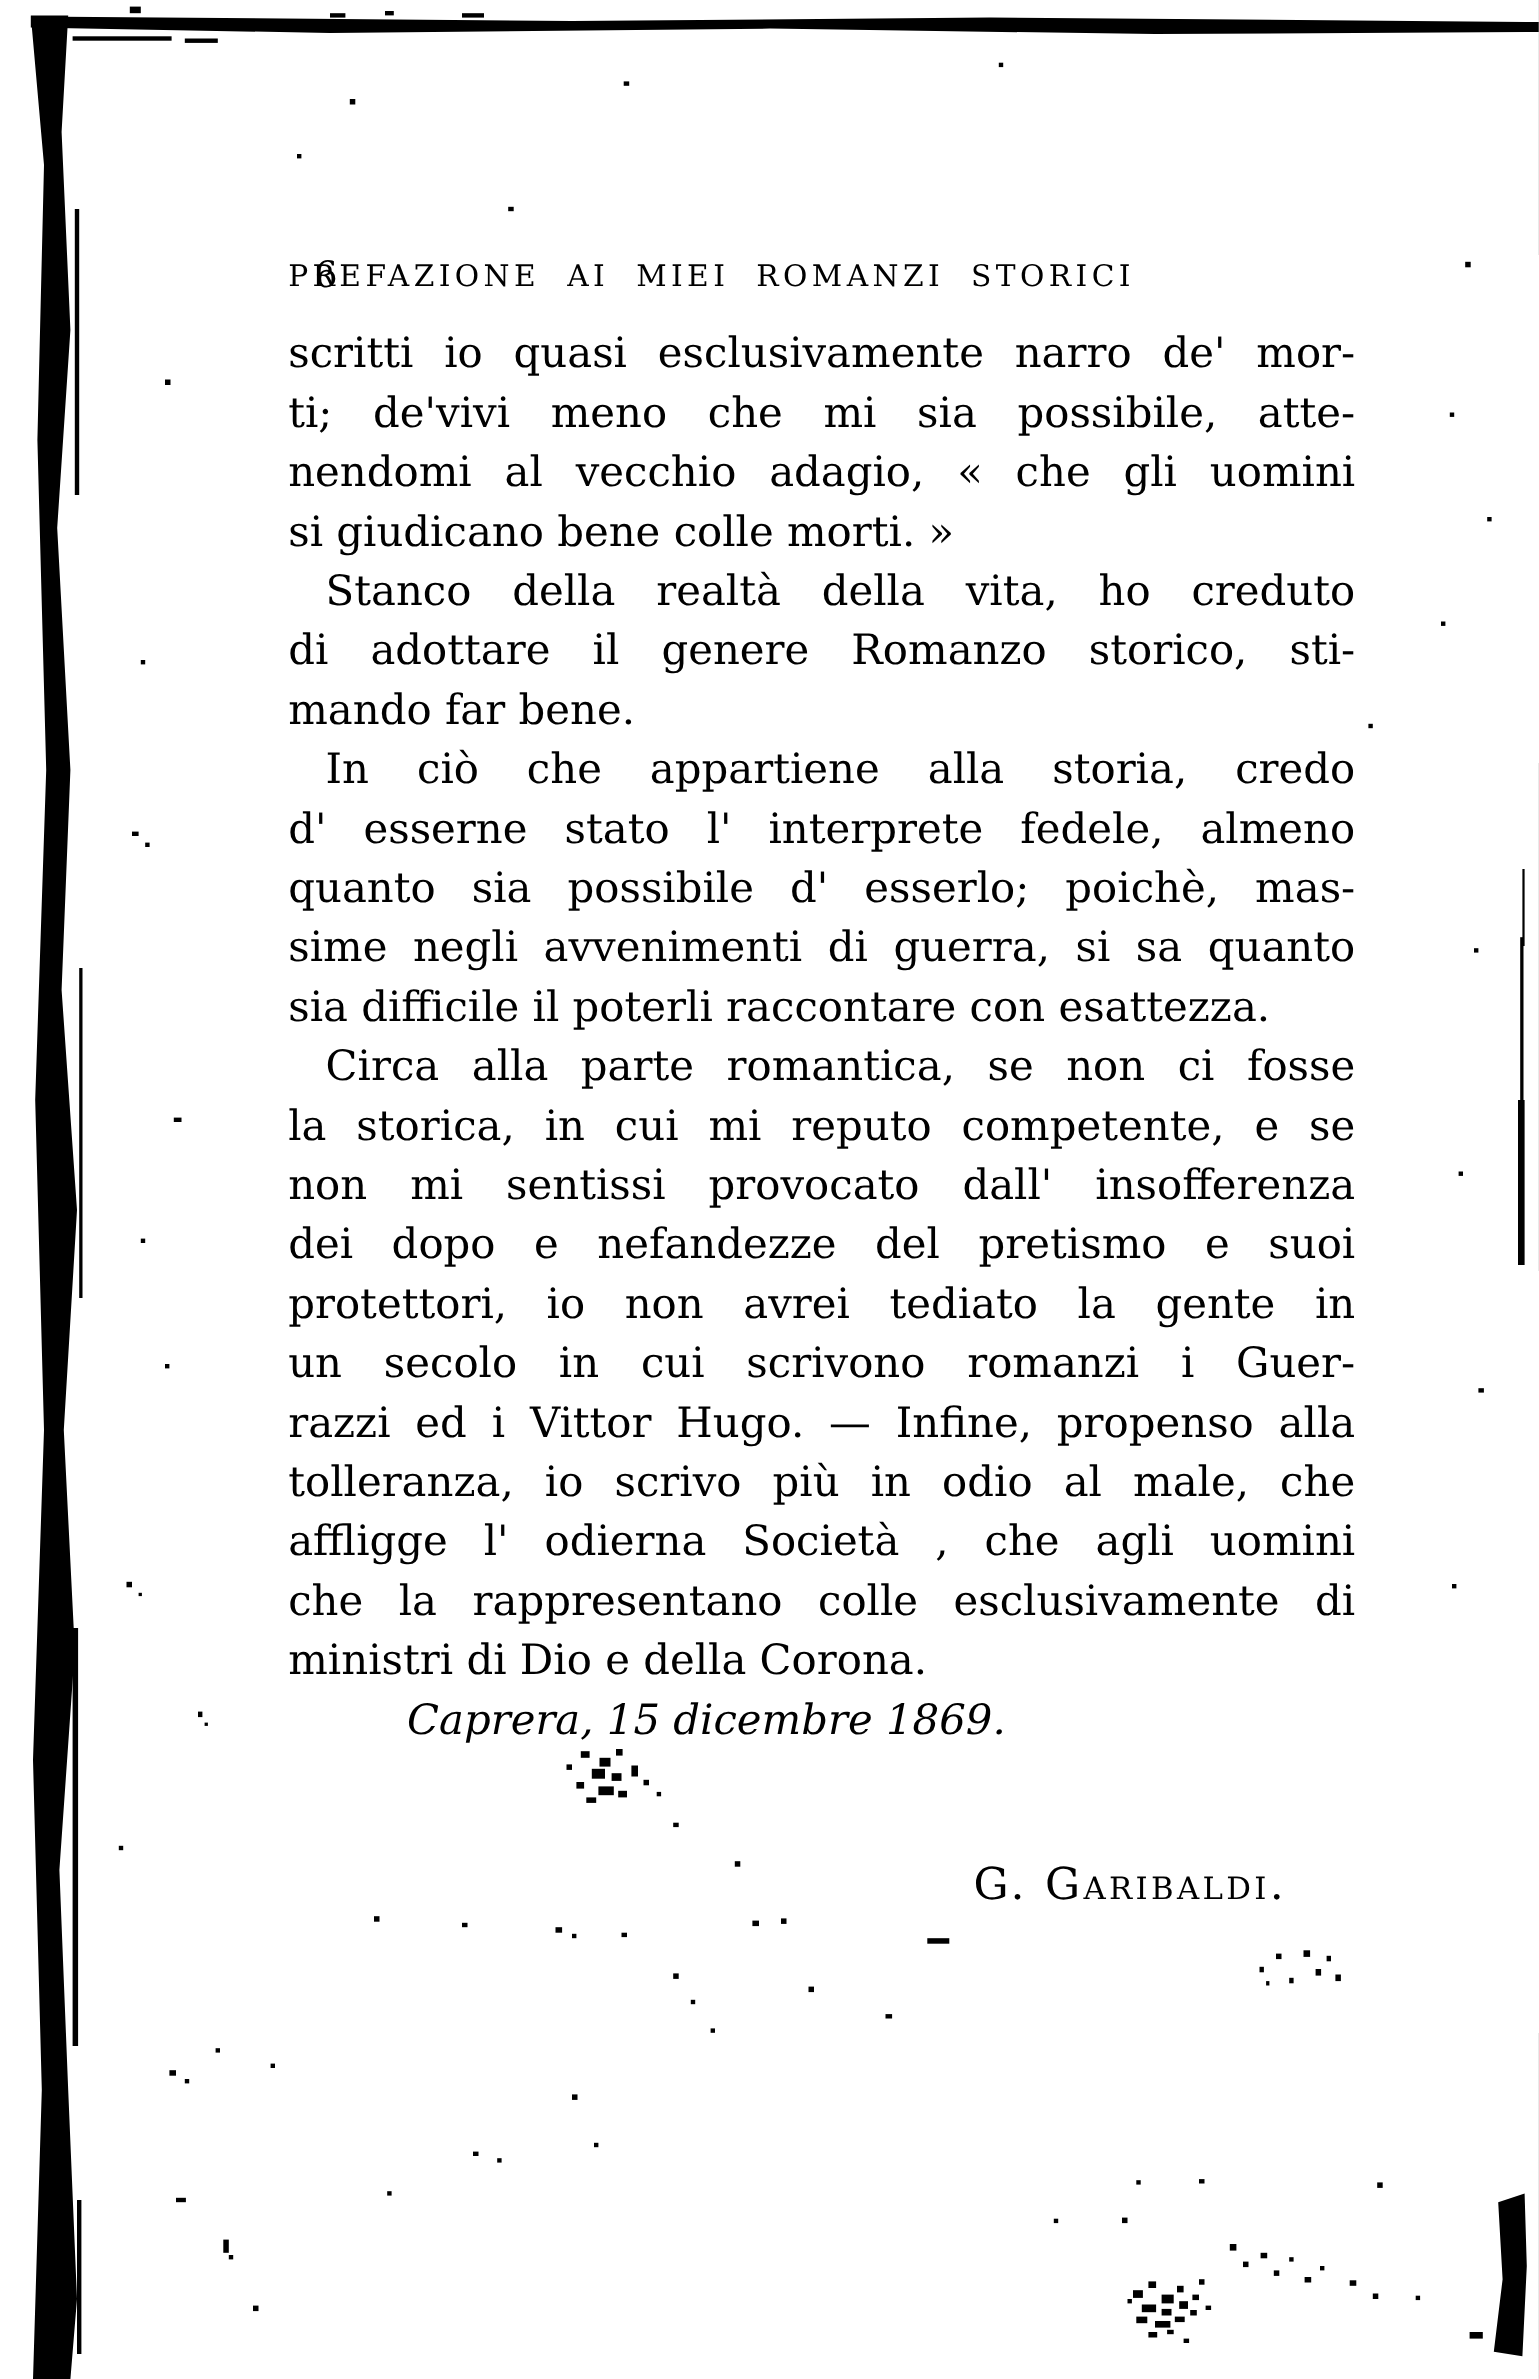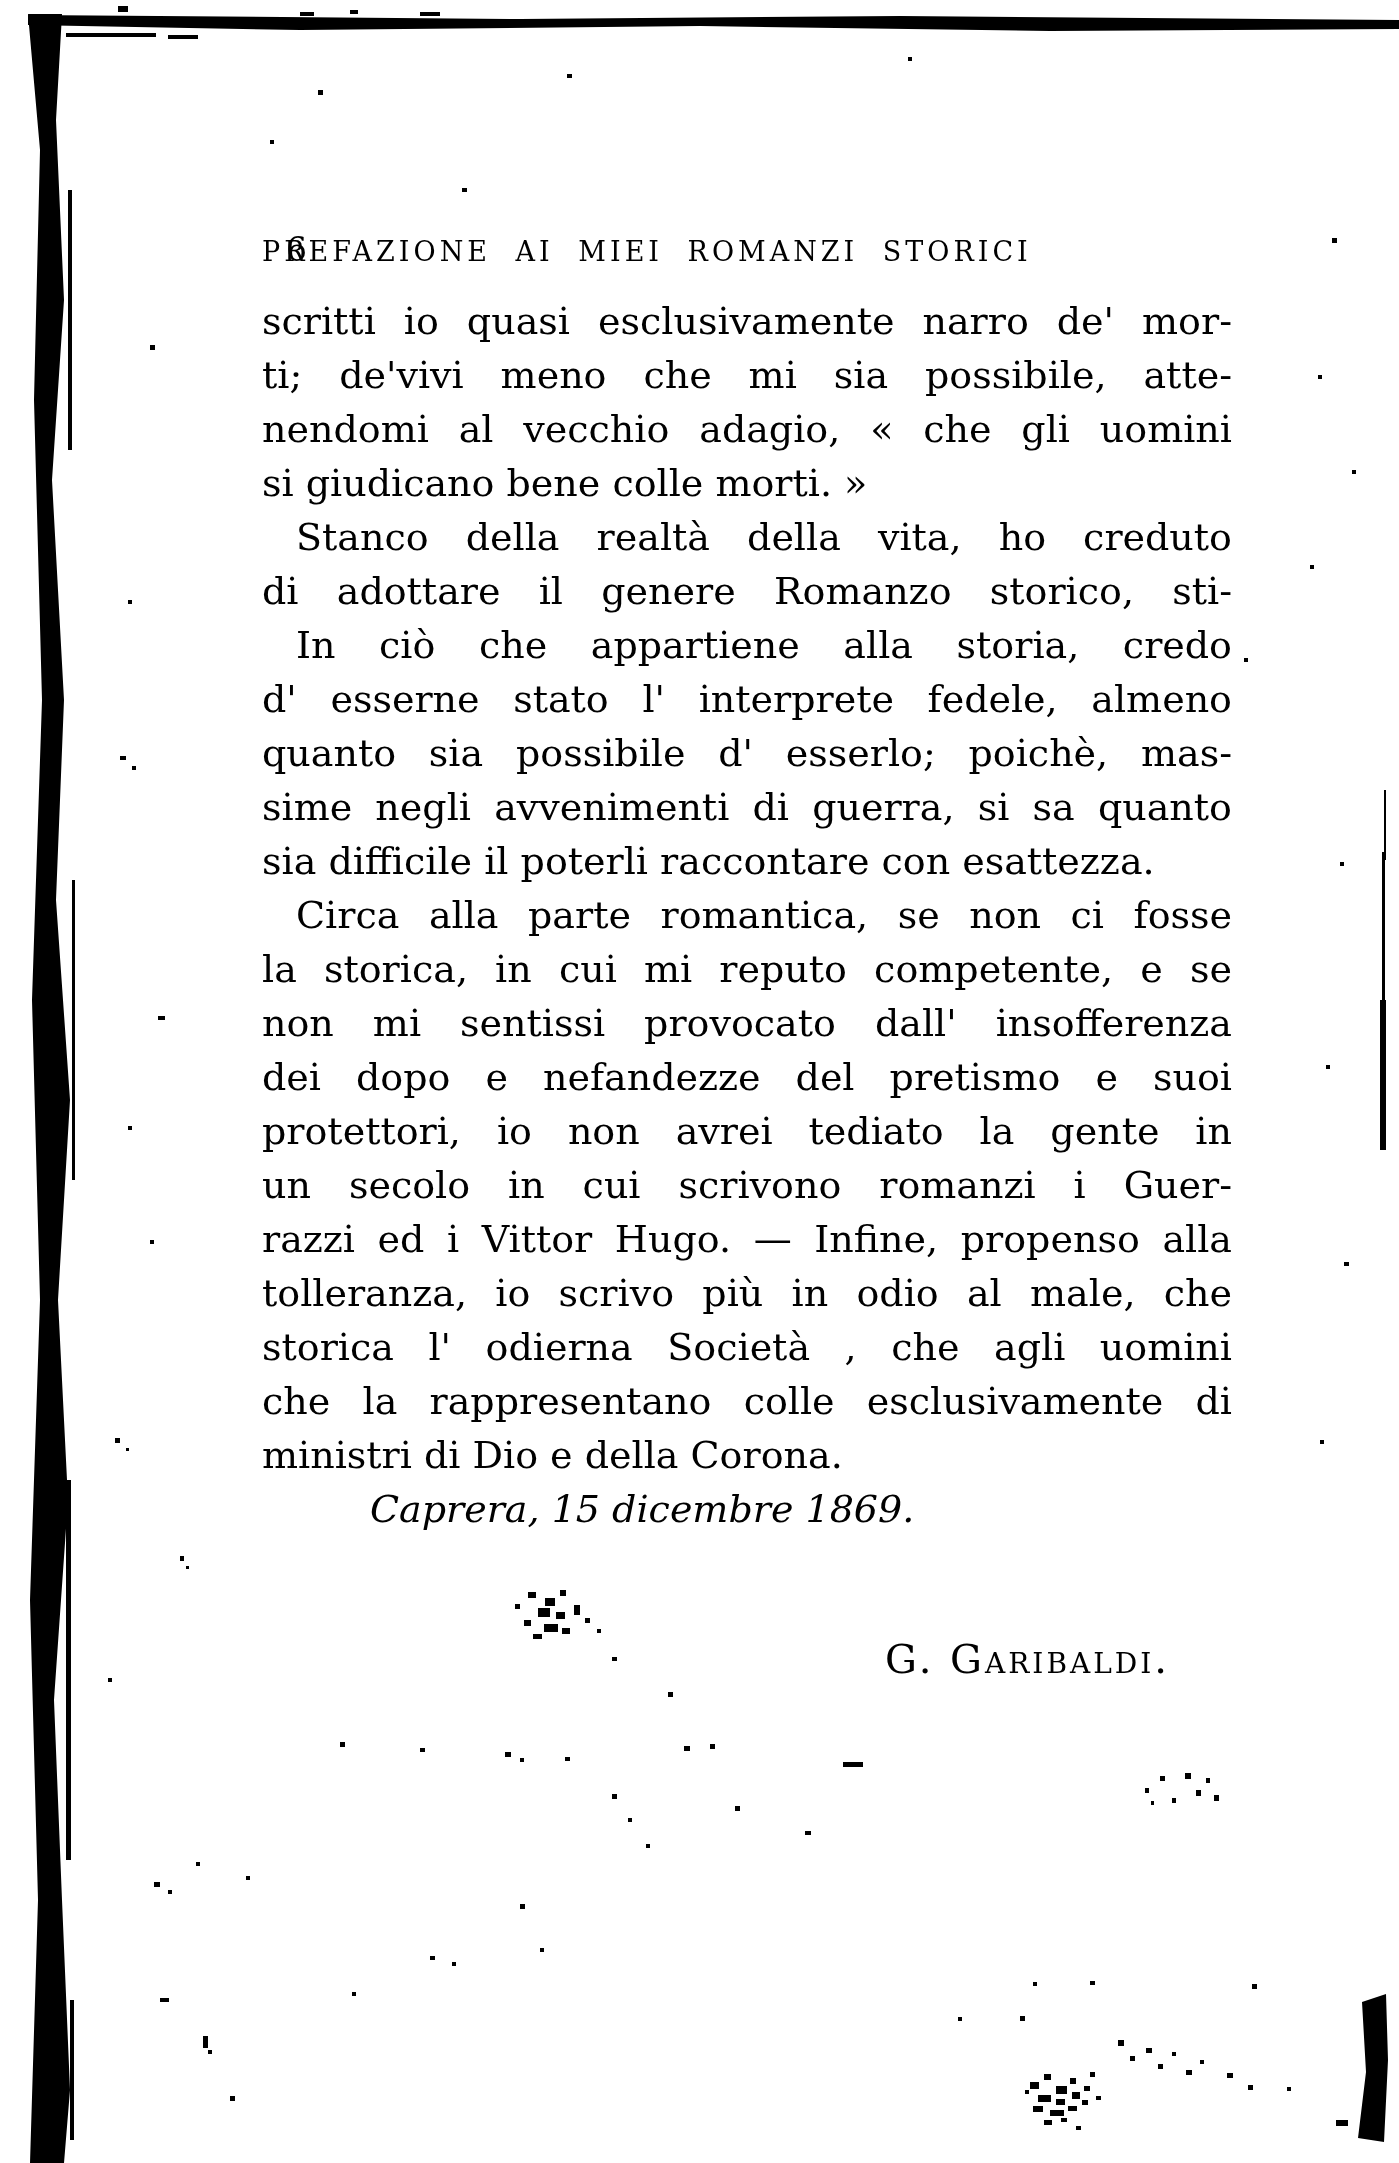--- a/index.html
+++ b/index.html
@@ -237,34 +237,35 @@
       <div class="running-title">PREFAZIONE AI MIEI ROMANZI STORICI</div>
     </div>
 
     <div class="body-block">
         <div class="body-line">scritti io quasi esclusivamente narro de' mor-</div>
         <div class="body-line">ti; de'vivi meno che mi sia possibile, atte-</div>
         <div class="body-line">nendomi al vecchio adagio, « che gli uomini</div>
         <div class="body-line last">si giudicano bene colle morti. »</div>
         <div class="body-line indent">Stanco della realtà della vita, ho creduto</div>
         <div class="body-line">di adottare il genere Romanzo storico, sti-</div>
+        <div class="body-line last">mando far bene.</div>
         <div class="body-line indent">In ciò che appartiene alla storia, credo</div>
         <div class="body-line">d' esserne stato l' interprete fedele, almeno</div>
         <div class="body-line">quanto sia possibile d' esserlo; poichè, mas-</div>
         <div class="body-line">sime negli avvenimenti di guerra, si sa quanto</div>
         <div class="body-line last">sia difficile il poterli raccontare con esattezza.</div>
         <div class="body-line indent">Circa alla parte romantica, se non ci fosse</div>
         <div class="body-line">la storica, in cui mi reputo competente, e se</div>
         <div class="body-line">non mi sentissi provocato dall' insofferenza</div>
         <div class="body-line">dei dopo e nefandezze del pretismo e suoi</div>
         <div class="body-line">protettori, io non avrei tediato la gente in</div>
         <div class="body-line">un secolo in cui scrivono romanzi i Guer-</div>
         <div class="body-line">razzi ed i Vittor Hugo. — Infine, propenso alla</div>
         <div class="body-line">tolleranza, io scrivo più in odio al male, che</div>
-        <div class="body-line">storica l' odierna Società , che agli uomini</div>
+        <div class="body-line">affligge l' odierna Società , che agli uomini</div>
         <div class="body-line">che la rappresentano colle esclusivamente di</div>
         <div class="body-line last">ministri di Dio e della Corona.</div>
       </div>
 
     <div class="dateline">Caprera, 15 dicembre 1869.</div>
 
     <div class="signature">G. Garibaldi.</div>
 
   </div>
 

